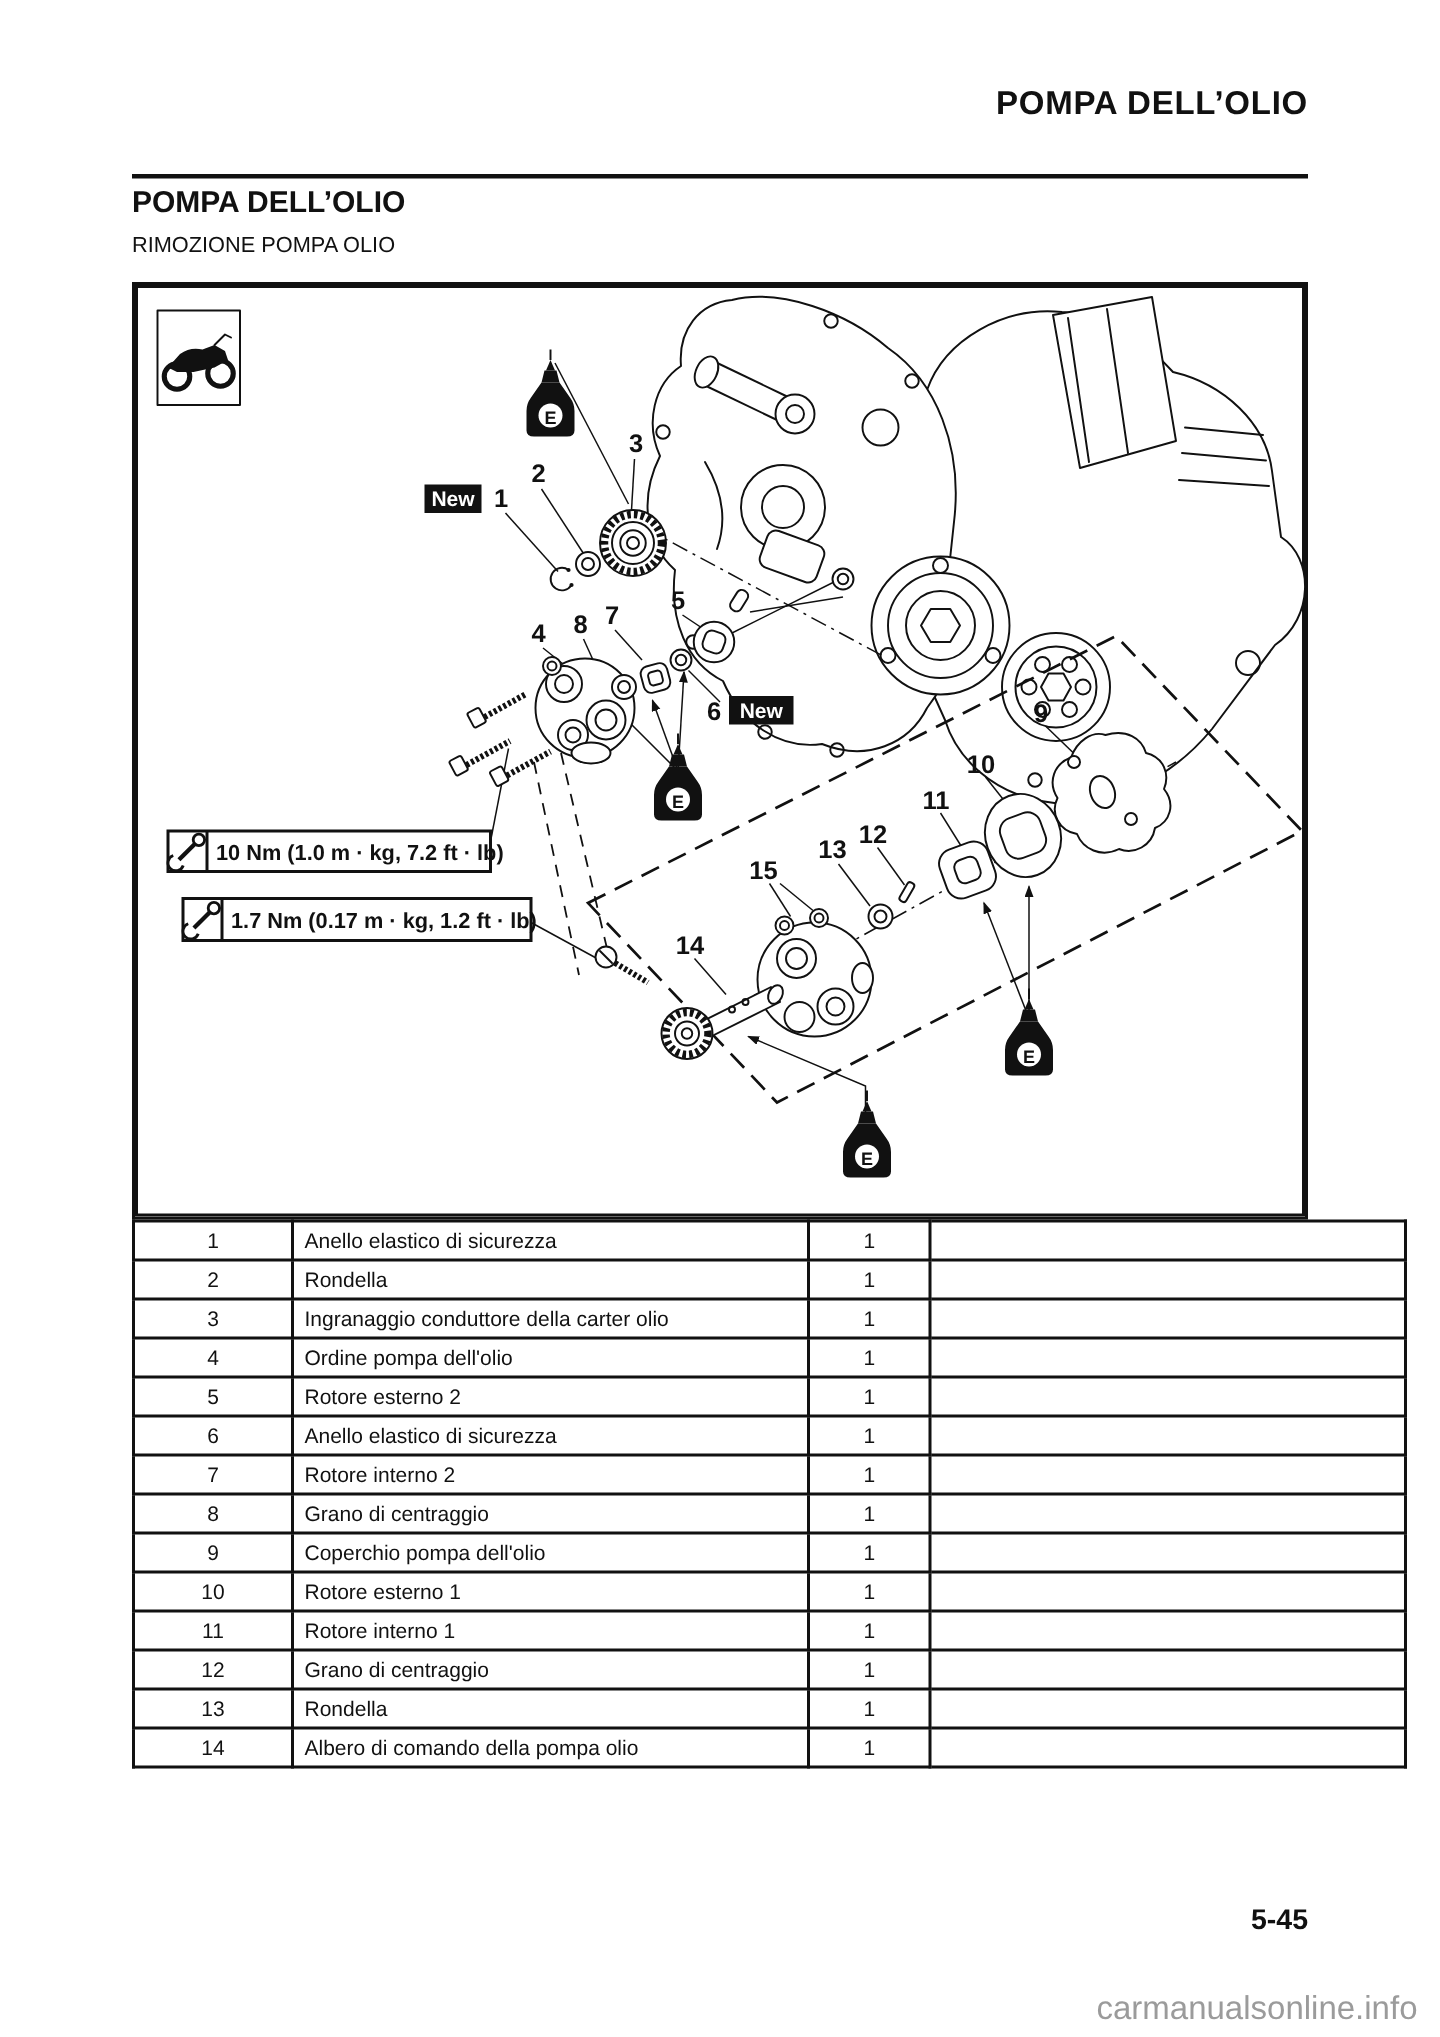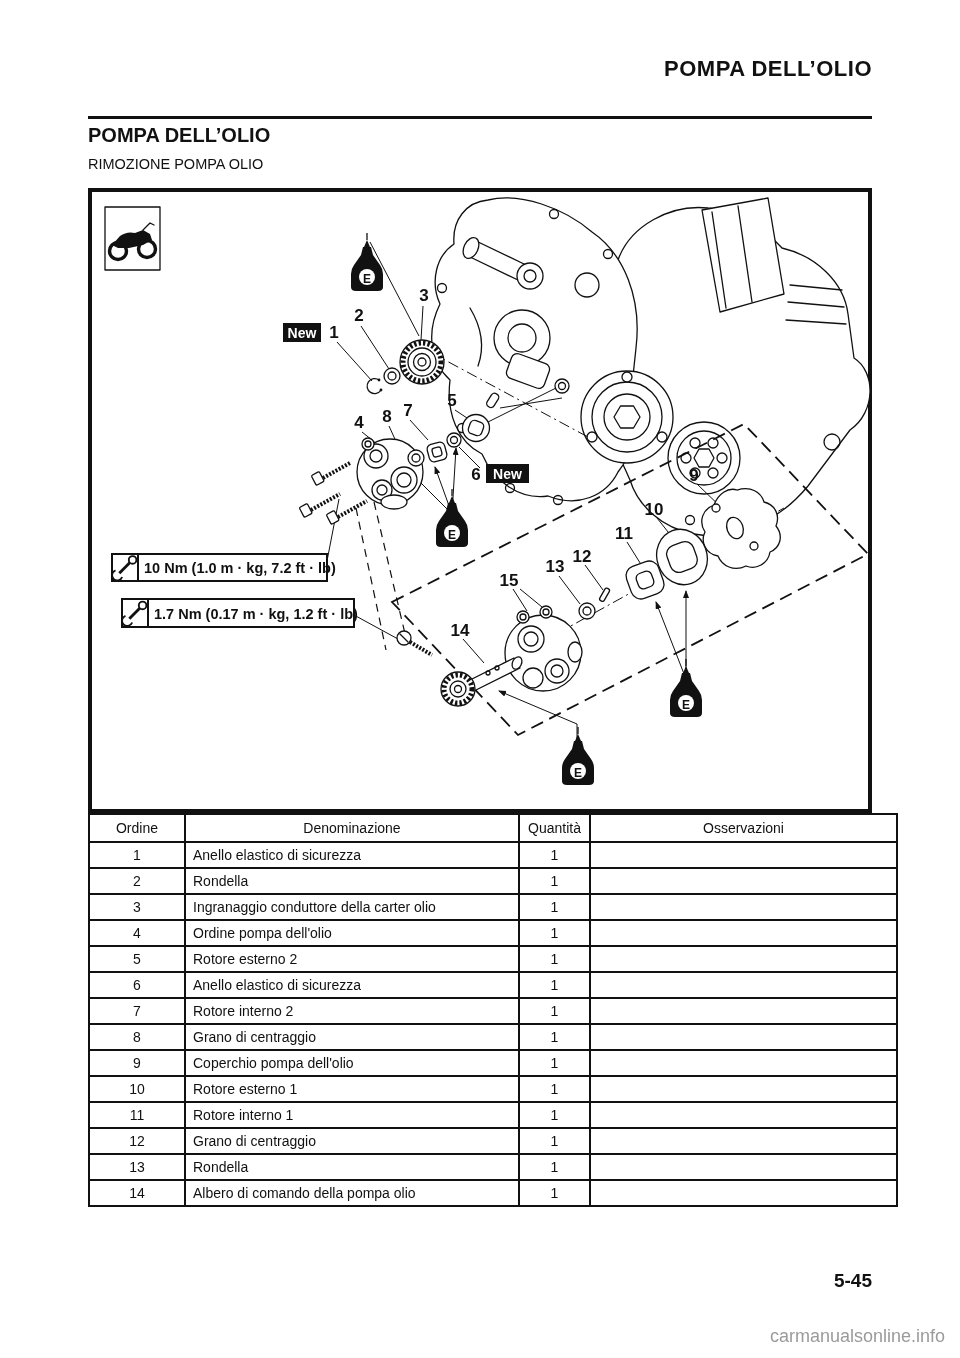--- a/index.html
+++ b/index.html
@@ -13,21 +13,21 @@
   .parts-table{left:88px;top:813px;width:784px;border-collapse:collapse;table-layout:fixed;font-size:14px;}
   .parts-table td,.parts-table th{border:2px solid #111;font-weight:normal;padding:0 7px;overflow:hidden;}
   .parts-table th{height:26px;text-align:center;padding:0 2px;}
   .parts-table td{height:24px;}
   .parts-table tr.tall td{height:46px;}
   .c-ord{width:90px;text-align:center;}
   .c-den{width:328px;text-align:left;white-space:nowrap;}
   .c-qta{width:65px;text-align:center;}
   .c-oss{width:301px;text-align:left;line-height:1.35;}
   .page-number{left:88px;top:1270px;width:784px;text-align:right;font-size:19px;font-weight:bold;}
-  .watermark{right:15px;top:1326px;font-size:18px;color:#9b9b9b;}
+  .watermark{right:15px;top:1326px;font-size:22px;color:#9b9b9b;}
   
   .ln{stroke:#111;fill:none;stroke-width:1.3;stroke-linecap:round;stroke-linejoin:round;}
   .fw{fill:#fff;stroke:#111;stroke-width:1.3;stroke-linejoin:round;}
   .fb{fill:#111;stroke:none;}
   .thin{stroke:#111;fill:none;stroke-width:1;}
   .teeth{stroke:#111;fill:none;stroke-width:5;stroke-dasharray:2.4 2.1;}
   .thread{stroke:#111;fill:none;stroke-width:4;stroke-dasharray:2 1.6;}
   .dashpair{stroke:#111;fill:none;stroke-width:1.2;stroke-dasharray:8 6;}
   .dashbox{stroke:#111;fill:none;stroke-width:1.8;stroke-dasharray:13 7;}
   .dashdot{stroke:#111;fill:none;stroke-width:1;stroke-dasharray:11 4 2 4;}
@@ -326,26 +326,20 @@
     <rect x="32" y="409" width="232" height="28" fill="#fff" stroke="#111" stroke-width="2"></rect>
     <line x1="58" y1="409" x2="58" y2="437" stroke="#111" stroke-width="2"></line>
     <use href="#wrench-shape" transform="translate(45,423) scale(0.95)"></use>
     <text x="64" y="428.5" class="tq">1.7 Nm (0.17 m · kg, 1.2 ft · lb)</text>
   </g>
 </svg>
 </div>
 
 <table class="abs parts-table">
   <tbody>
-      <tr>
-    <th class="c-ord">Ordine</th>
-    <th class="c-den">Denominazione</th>
-    <th class="c-qta">Quantità</th>
-    <th class="c-oss">Osservazioni</th>
-  </tr>
   <tr>
     <td class="c-ord">1</td>
     <td class="c-den">Anello elastico di sicurezza</td>
     <td class="c-qta">1</td>
     <td class="c-oss"></td>
   </tr>
   <tr>
     <td class="c-ord">2</td>
     <td class="c-den">Rondella</td>
     <td class="c-qta">1</td>

